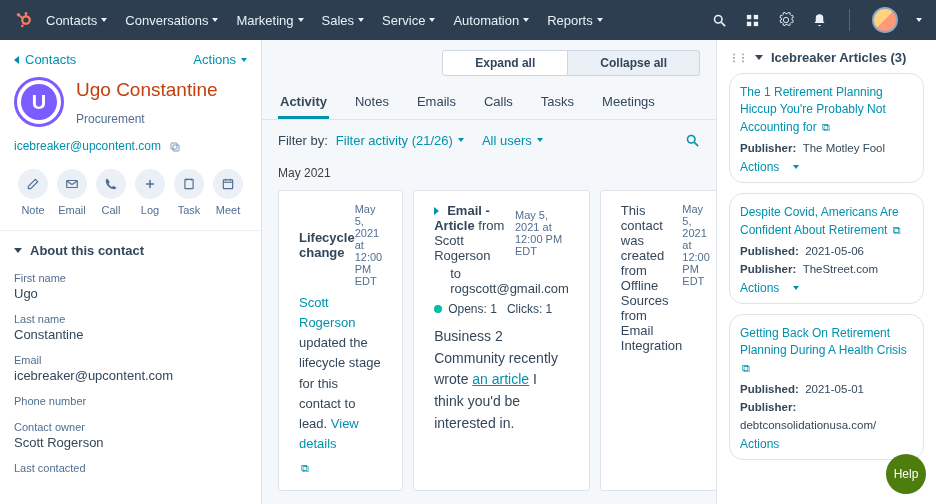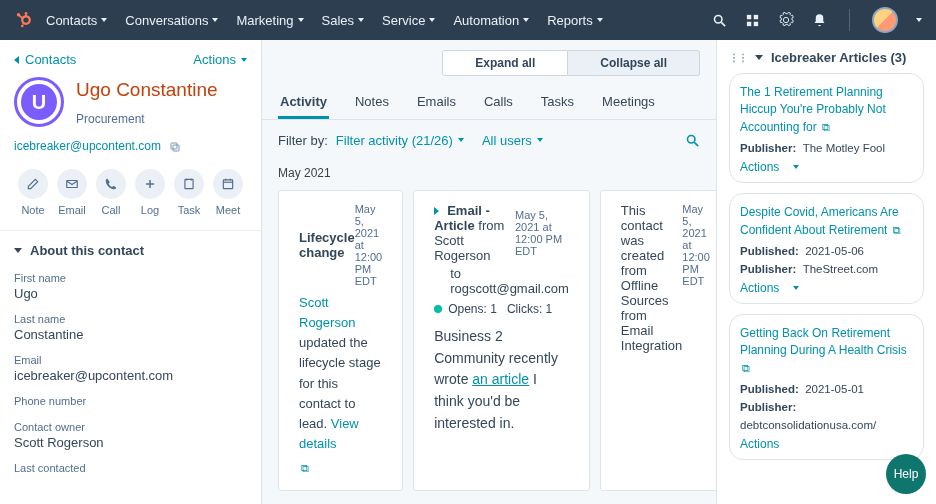--- a/index.html
+++ b/index.html
@@ -64,21 +64,21 @@
 .stats{margin-top:6px;font-size:12px;color:#33475b;}
 .article-link{color:#0091ae;text-decoration:underline;cursor:pointer;}
 .right{width:220px;background:#fff;border-left:1px solid #dfe3eb;overflow-y:auto;padding:10px 12px;position:relative;}
 .right-hdr{display:flex;align-items:center;gap:8px;font-size:13px;font-weight:600;color:#33475b;padding-bottom:8px;}
 .grip{color:#7c98b6;cursor:grab;font-size:10px;letter-spacing:-1px;}
 .art-card{border:1px solid #dfe3eb;border-radius:14px;padding:10px 10px 8px;margin-bottom:10px;font-size:12px;}
 .art-title{color:#0091ae;cursor:pointer;line-height:1.45;}
 .art-meta{margin-top:6px;font-size:11.5px;color:#33475b;}
 .art-meta b{font-weight:600;}
 .art-actions{text-align:right;margin-top:6px;}
-.help-bubble{position:absolute;bottom:10px;right:10px;background:#0f766e;color:#fff;border-radius:50%;width:40px;height:40px;display:flex;align-items:center;justify-content:center;font-size:12px;font-weight:400;cursor:pointer;}
+.help-bubble{position:absolute;bottom:10px;right:10px;background:#4d7c0f;color:#fff;border-radius:50%;width:40px;height:40px;display:flex;align-items:center;justify-content:center;font-size:12px;font-weight:400;cursor:pointer;}
 svg{display:inline-block;vertical-align:middle;}
 </style>
 </head>
 <body>
 
 <div class="topnav">
   <span class="logo">
     <svg width="18" height="18" viewBox="0 0 24 24">
         <circle cx="16" cy="12" r="5" fill="none" stroke="#ff7a59" stroke-width="3"></circle>
         <circle cx="6" cy="5" r="2.2" fill="#ff7a59"></circle>

